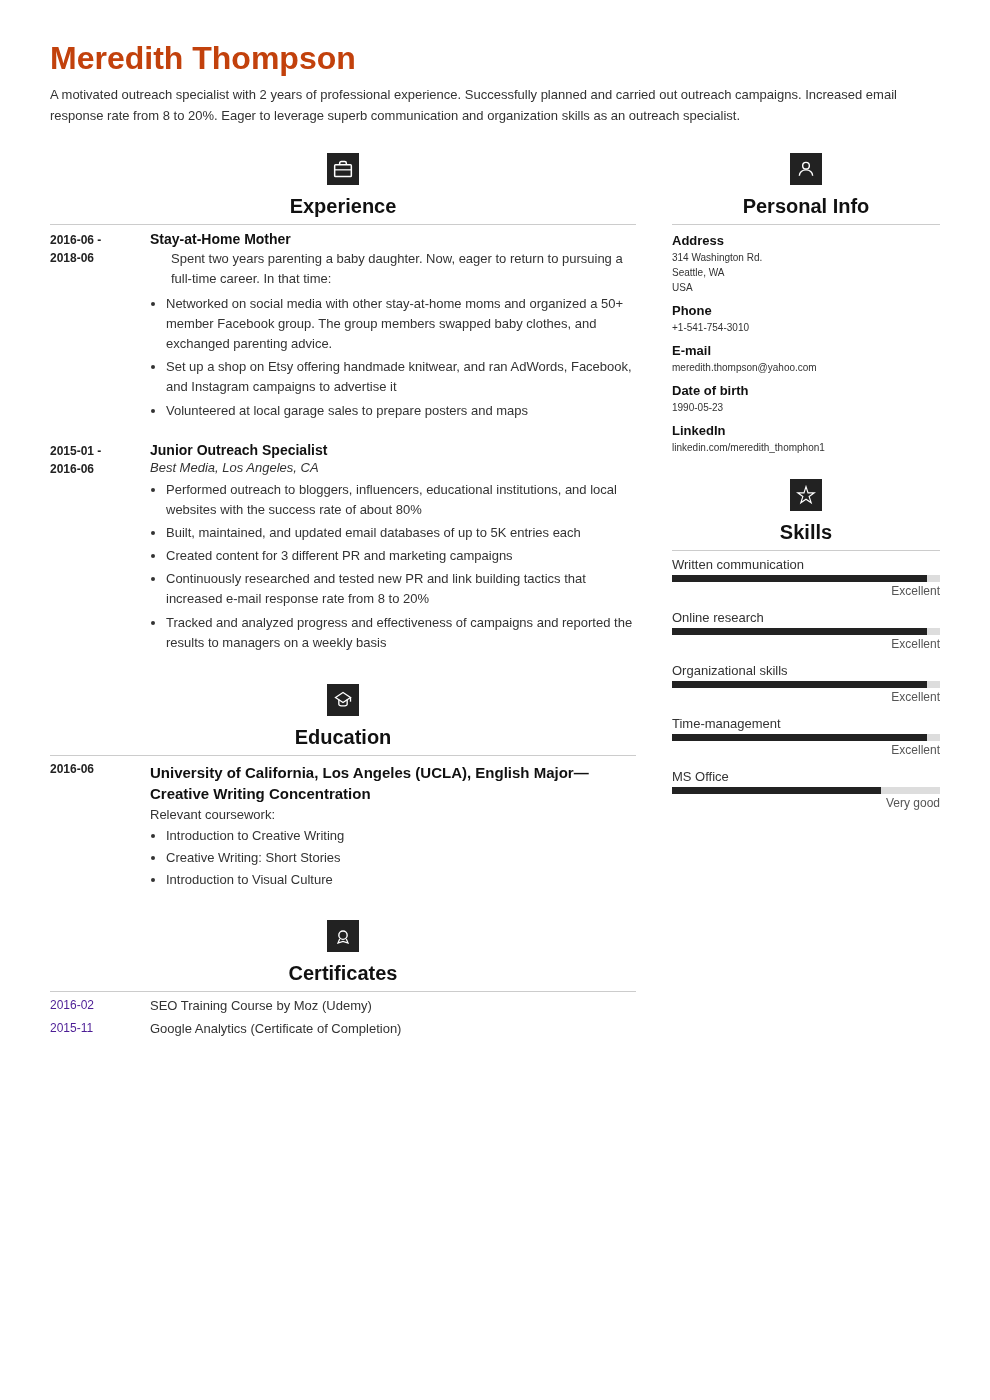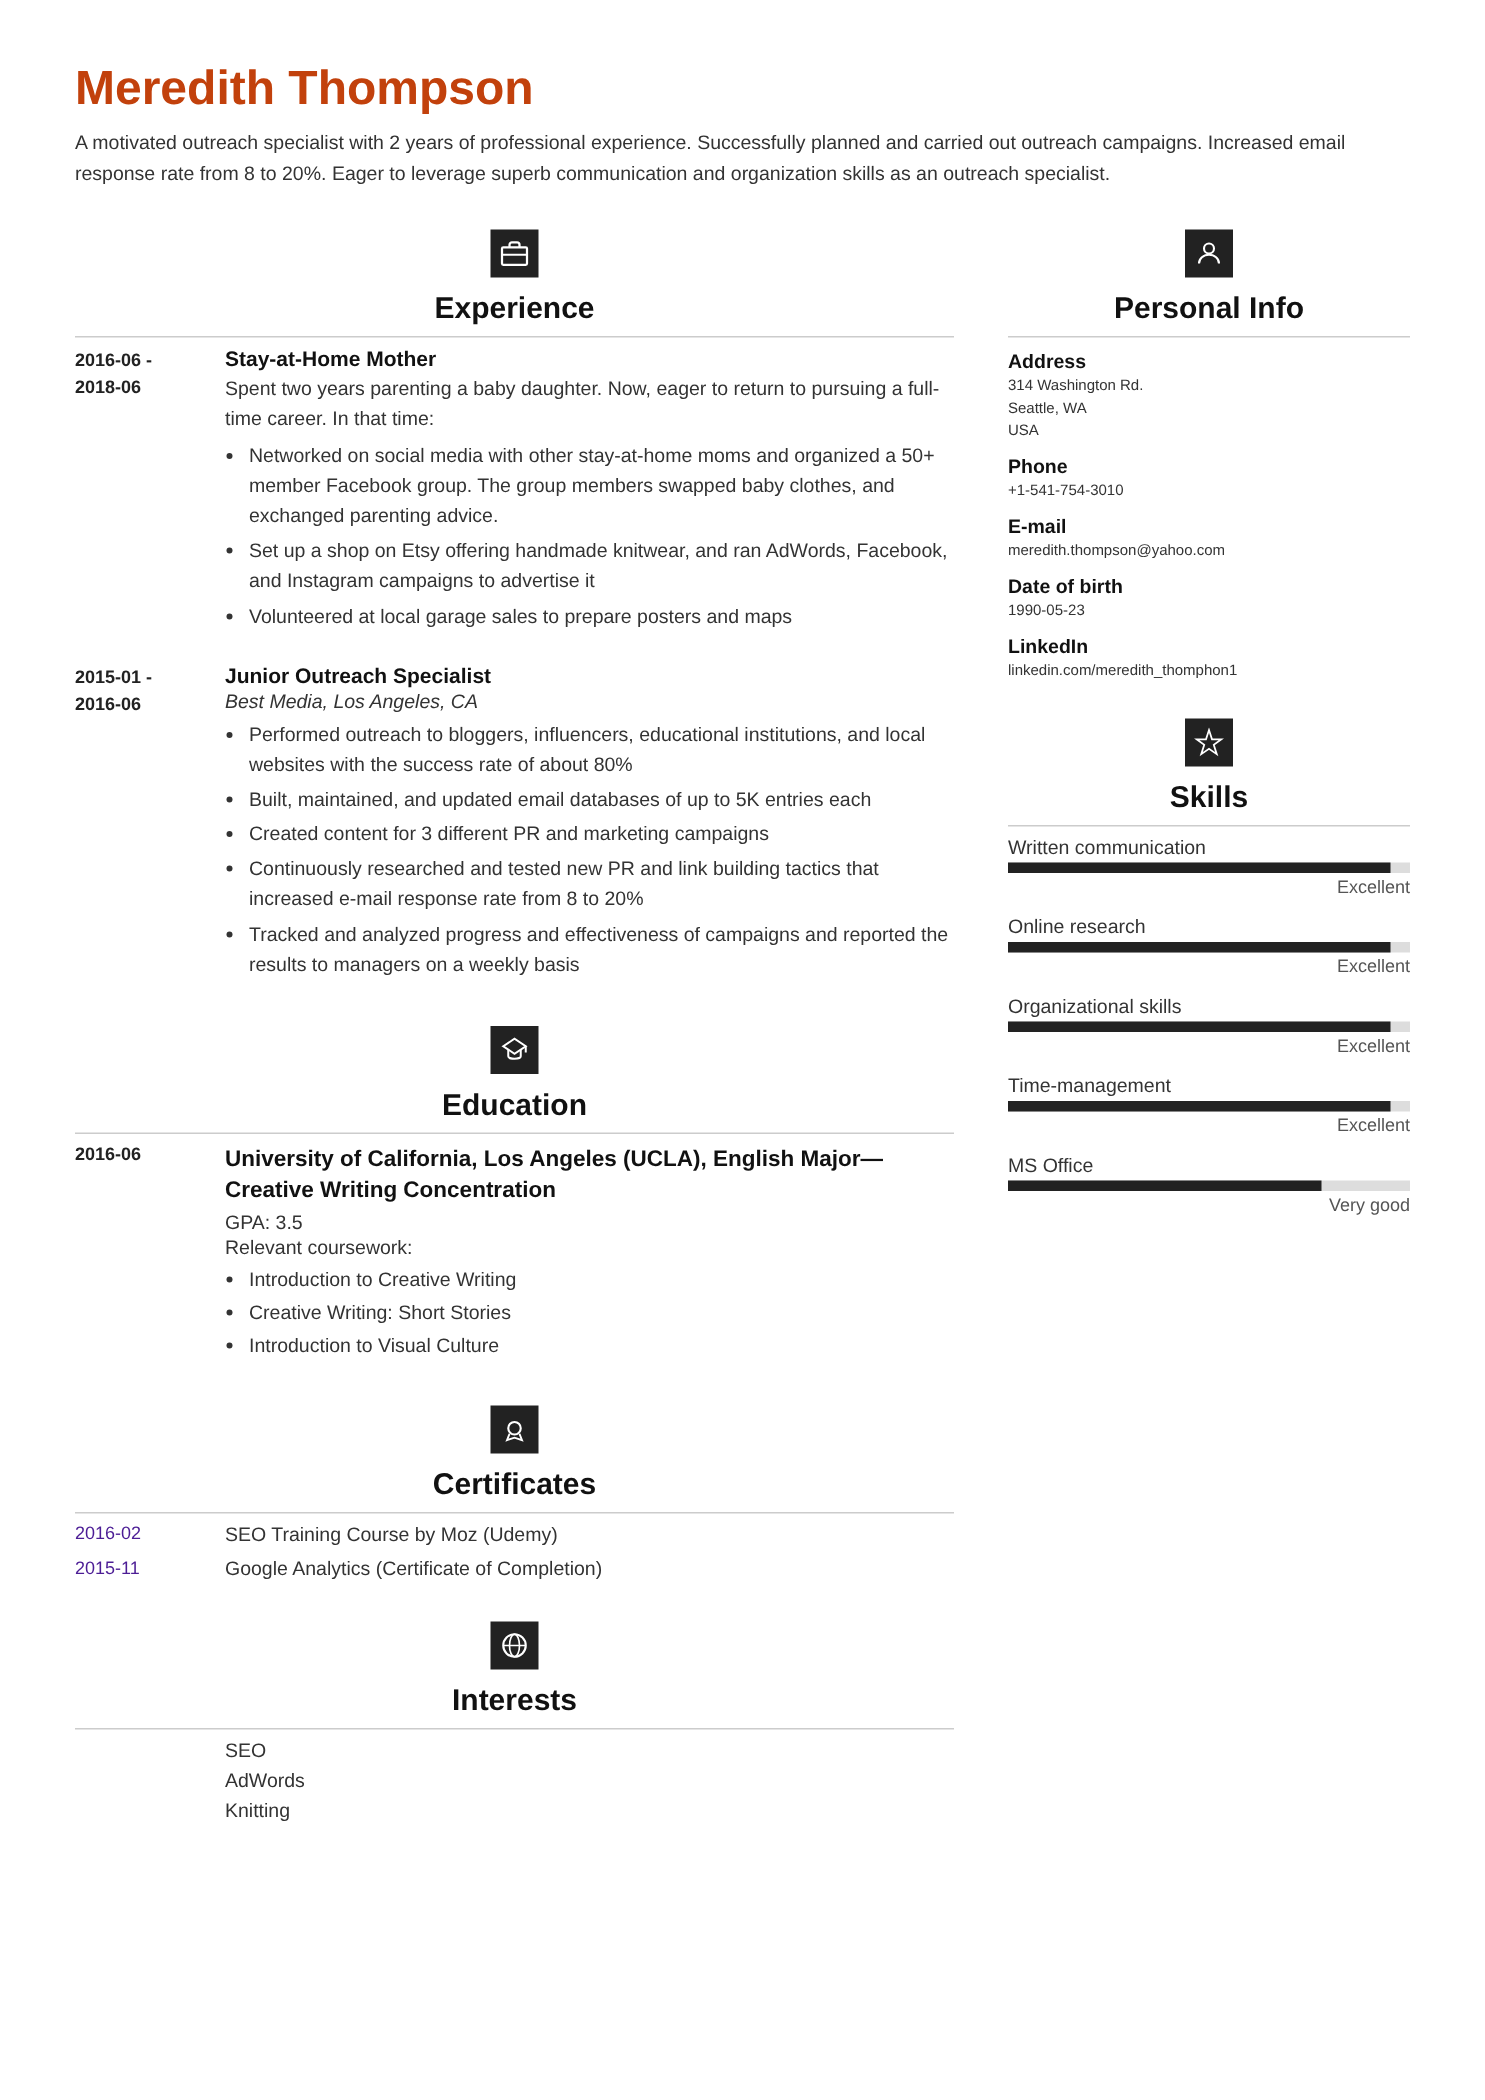--- a/index.html
+++ b/index.html
@@ -101,20 +101,21 @@
       font-style: italic;
       font-size: 13px;
       color: #333;
       margin-bottom: 5px;
     }
     .exp-desc {
       font-size: 13px;
       color: #333;
       line-height: 1.55;
       margin-bottom: 5px;
+      margin-left: 21px;
     }
     .exp-bullets {
       padding-left: 16px;
       margin-top: 4px;
     }
     .exp-bullets li {
       font-size: 13px;
       color: #333;
       line-height: 1.55;
       margin-bottom: 3px;
@@ -292,21 +293,20 @@
             <line x1="21" y1="9" x2="21" y2="14" stroke="#fff" stroke-width="1.6"></line>
           </svg>
         </div>
         <span class="section-title">Education</span>
       </div>
       <div id="edu-items-container">
           <div class="edu-block">
             <div class="edu-date">2016-06</div>
             <div class="edu-content">
               <div class="edu-school">University of California, Los Angeles (UCLA), English Major—Creative Writing Concentration</div>
-              <div class="edu-gpa">GPA: 3.5</div>
               <div class="edu-coursework-label">Relevant coursework:</div>
               <ul class="edu-bullets">
                 <li>Introduction to Creative Writing</li>
                 <li>Creative Writing: Short Stories</li>
                 <li>Introduction to Visual Culture</li>
               </ul>
             </div>
           </div>
         </div>
     </div>
@@ -326,38 +326,20 @@
             <div class="cert-date">2016-02</div>
             <div class="cert-name">SEO Training Course by Moz (Udemy)</div>
           </div>
           <div class="cert-block">
             <div class="cert-date">2015-11</div>
             <div class="cert-name">Google Analytics (Certificate of Completion)</div>
           </div>
         </div>
     </div>
 
-    <div class="section">
-      <div class="section-header">
-        <div class="section-icon">
-          <svg viewBox="0 0 24 24" xmlns="http://www.w3.org/2000/svg">
-            <circle cx="12" cy="12" r="9" stroke="#fff" stroke-width="1.7" fill="none"></circle>
-            <ellipse cx="12" cy="12" rx="4" ry="9" stroke="#fff" stroke-width="1.3" fill="none"></ellipse>
-            <line x1="3" y1="12" x2="21" y2="12" stroke="#fff" stroke-width="1.3"></line>
-            <line x1="12" y1="3" x2="12" y2="21" stroke="#fff" stroke-width="0"></line>
-          </svg>
-        </div>
-        <span class="section-title">Interests</span>
-      </div>
-      <div class="interests-list" id="interests-list">
-          <div class="interest-item">SEO</div>
-          <div class="interest-item">AdWords</div>
-          <div class="interest-item">Knitting</div>
-        </div>
-    </div>
 
   </div>
 
   <div class="right-col">
 
     <div class="section personal-info-section">
       <div class="section-header">
         <div class="section-icon">
           <svg viewBox="0 0 24 24" xmlns="http://www.w3.org/2000/svg">
             <circle cx="12" cy="8" r="4" stroke="#fff" stroke-width="1.7" fill="none"></circle>

